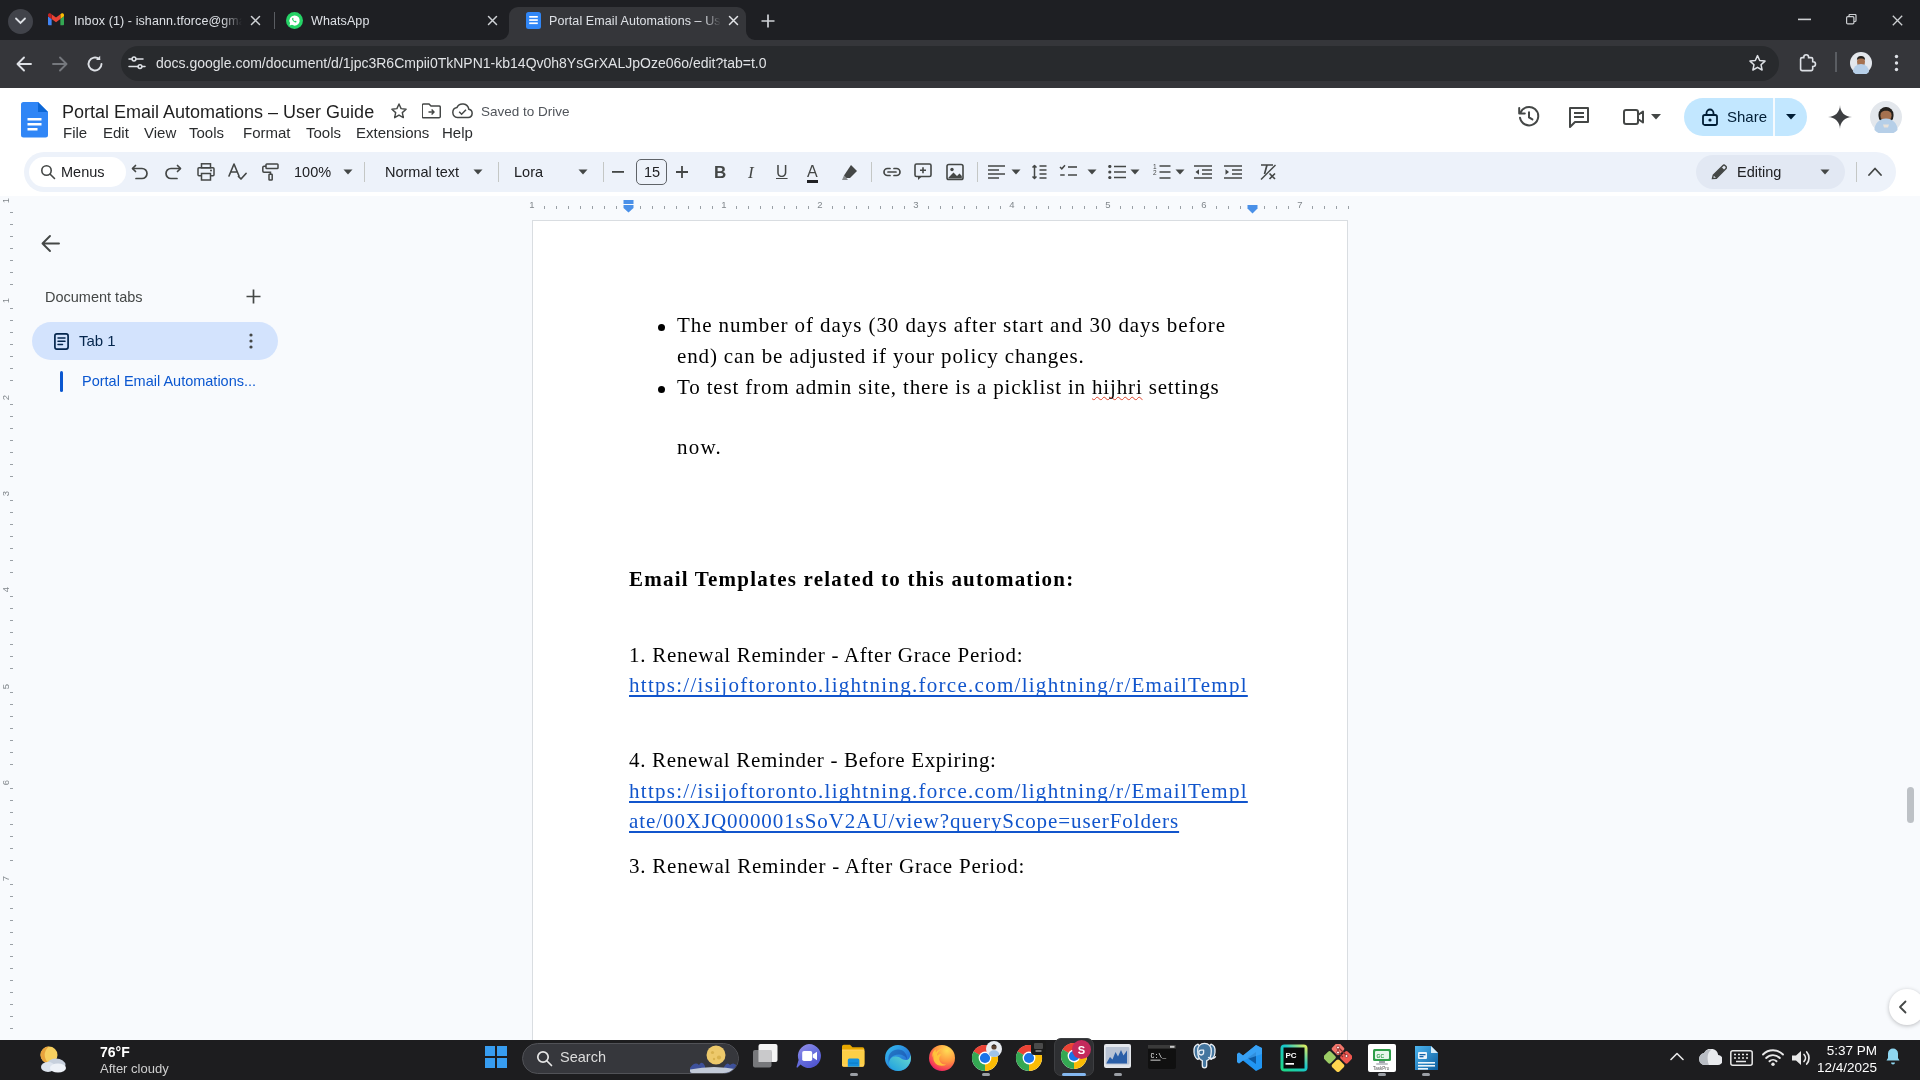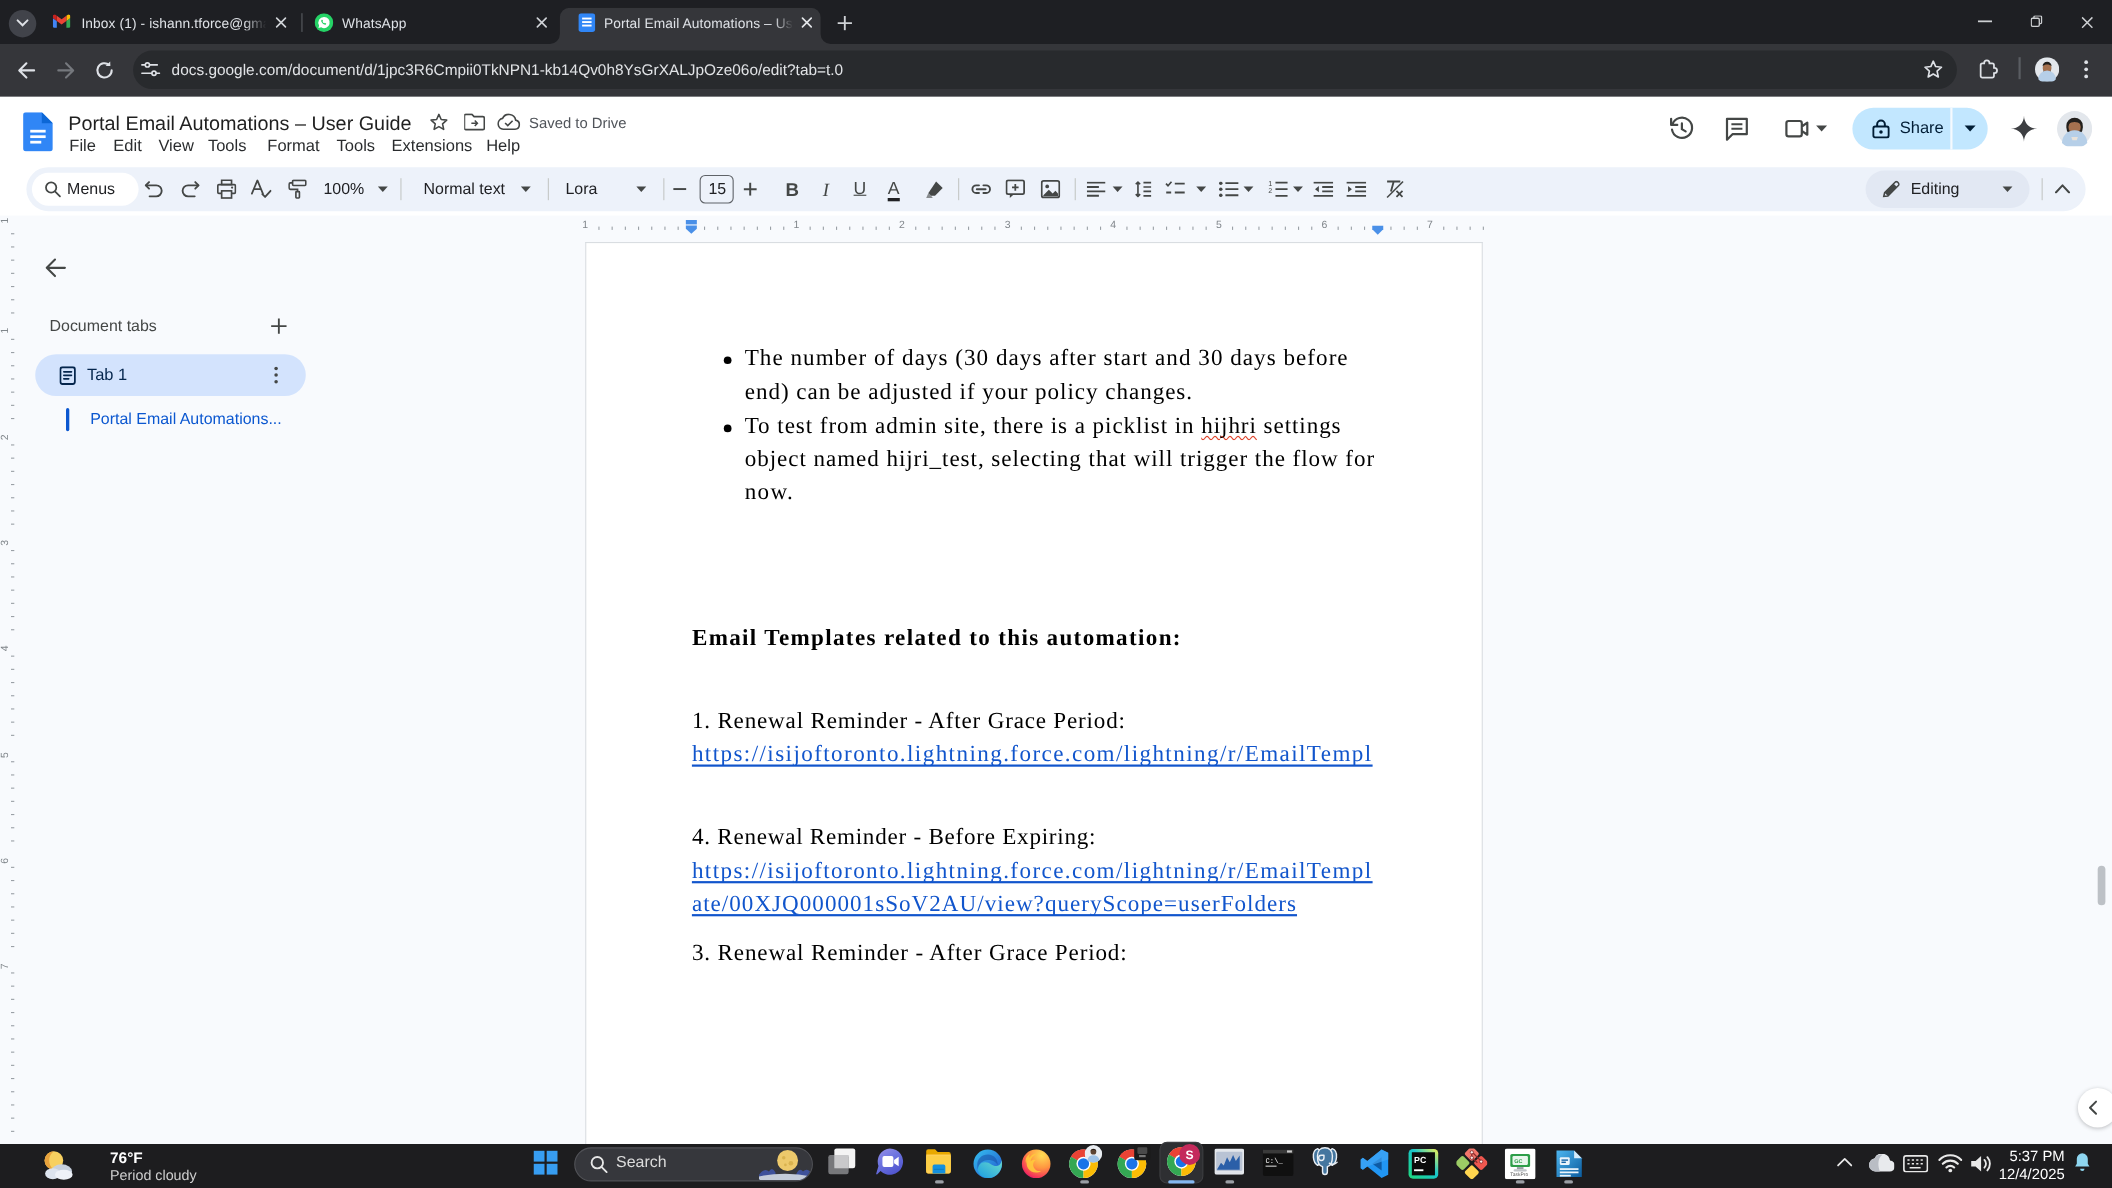--- a/index.html
+++ b/index.html
@@ -518,21 +518,20 @@
   <div class="abs vtick" style="top:1004px"></div>
   <div class="abs vtick" style="top:1016px"></div>
   <div class="abs vtick" style="top:1028px"></div>
 
   <div id="page"></div>
   <div class="abs bdot" style="left:658px;top:324px"></div>
   <div class="abs bdot" style="left:658px;top:385.6px"></div>
   <div class="abs dl" id="L0" style="left:677px;top:314.9px;letter-spacing:0.93px">The number of days (30 days after start and 30 days before</div>
   <div class="abs dl" id="L2" style="left:677px;top:376.5px;letter-spacing:0.84px">To test from admin site, there is a picklist in <span class="sq">hijhri</span> settings</div>
   <div class="abs dl" id="L1" style="left:677px;top:345.7px;letter-spacing:0.86px">end) can be adjusted if your policy changes.</div>
-  <div class="abs dl" id="L3" style="left:677px;top:407.0px;letter-spacing:0.85px">object named hijri_test, selecting that will trigger the flow for</div>
   <div class="abs dl" id="L4" style="left:677px;top:437.4px;letter-spacing:1.2px">now.</div>
   <div class="abs dl db" id="L5" style="left:629px;top:568.6px;letter-spacing:1.21px">Email Templates related to this automation:</div>
   <div class="abs dl" id="L6" style="left:629px;top:644.7px;letter-spacing:0.73px">1. Renewal Reminder - After Grace Period:</div>
   <div class="abs dl da" id="L7" style="left:629px;top:674.8px;letter-spacing:1.28px">https://isijoftoronto.lightning.force.com/lightning/r/EmailTempl</div>
   <div class="abs dl" id="L9" style="left:629px;top:750.3px;letter-spacing:0.68px">4. Renewal Reminder - Before Expiring:</div>
   <div class="abs dl da" id="L10" style="left:629px;top:780.5px;letter-spacing:1.28px">https://isijoftoronto.lightning.force.com/lightning/r/EmailTempl</div>
   <div class="abs dl da" id="L11" style="left:629px;top:810.8px;letter-spacing:0.92px">ate/00XJQ000001sSoV2AU/view?queryScope=userFolders</div>
   <div class="abs dl" id="L12" style="left:629px;top:856.2px;letter-spacing:0.77px">3. Renewal Reminder - After Grace Period:</div>
 
   <div class="abs" style="left:1907px;top:787px;width:7px;height:36px;border-radius:4px;background:#bdc1c6"></div>
@@ -543,21 +542,21 @@
   <div id="taskbar"></div>
 
   <svg class="abs" style="left:36px;top:1044px" width="32" height="30" viewBox="0 0 32 30">
       <circle cx="13" cy="11" r="8.5" fill="#f7d060"></circle>
       <path d="M13 2.5 a8.5 8.5 0 0 0 0 17 a10.5 10.5 0 0 1 0 -17z" fill="#e8a33d"></path>
       <ellipse cx="20" cy="21" rx="9.5" ry="6.5" fill="#c7d0dd"></ellipse>
       <ellipse cx="12" cy="23" rx="7" ry="5" fill="#dde4ee"></ellipse>
       <ellipse cx="22" cy="24" rx="8" ry="4.5" fill="#eef2f8"></ellipse>
     </svg>
   <div class="abs" style="left:100px;top:1044px;font-size:14px;font-weight:700;color:#fff">76°F</div>
-  <div class="abs" style="left:100px;top:1061px;font-size:13px;color:#cfcfcf">Period cloudy</div>
+  <div class="abs" style="left:100px;top:1061px;font-size:13px;color:#cfcfcf">After cloudy</div>
 
   <svg class="abs" style="left:485px;top:1046px" width="22" height="22" viewBox="0 0 22 22">
       <rect width="10" height="10" fill="#379df1"></rect>
       <rect x="12" width="10" height="10" fill="#379df1"></rect>
       <rect y="12" width="10" height="10" fill="#379df1"></rect>
       <rect x="12" y="12" width="10" height="10" fill="#379df1"></rect>
     </svg>
 
   <div class="abs" style="left:522px;top:1043px;width:217px;height:31px;border-radius:16px;background:#36373c;border:1px solid #515257"></div>
   <svg class="abs" style="left:536px;top:1050px" width="17" height="17" viewBox="0 0 17 17">

